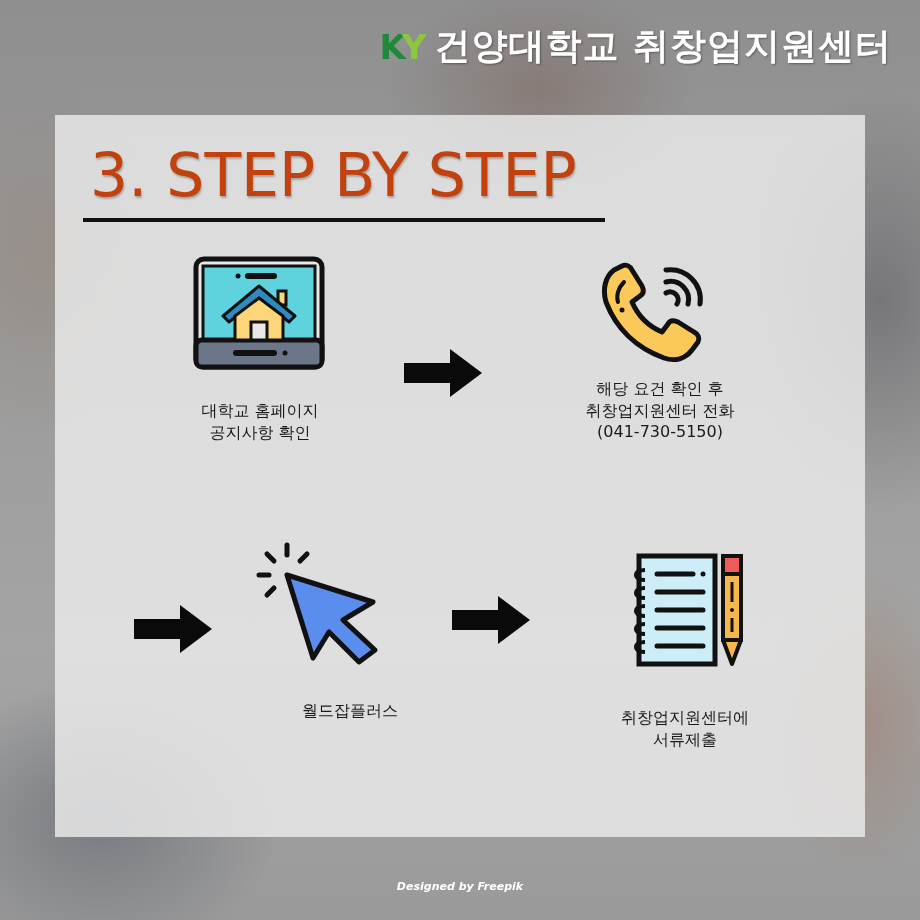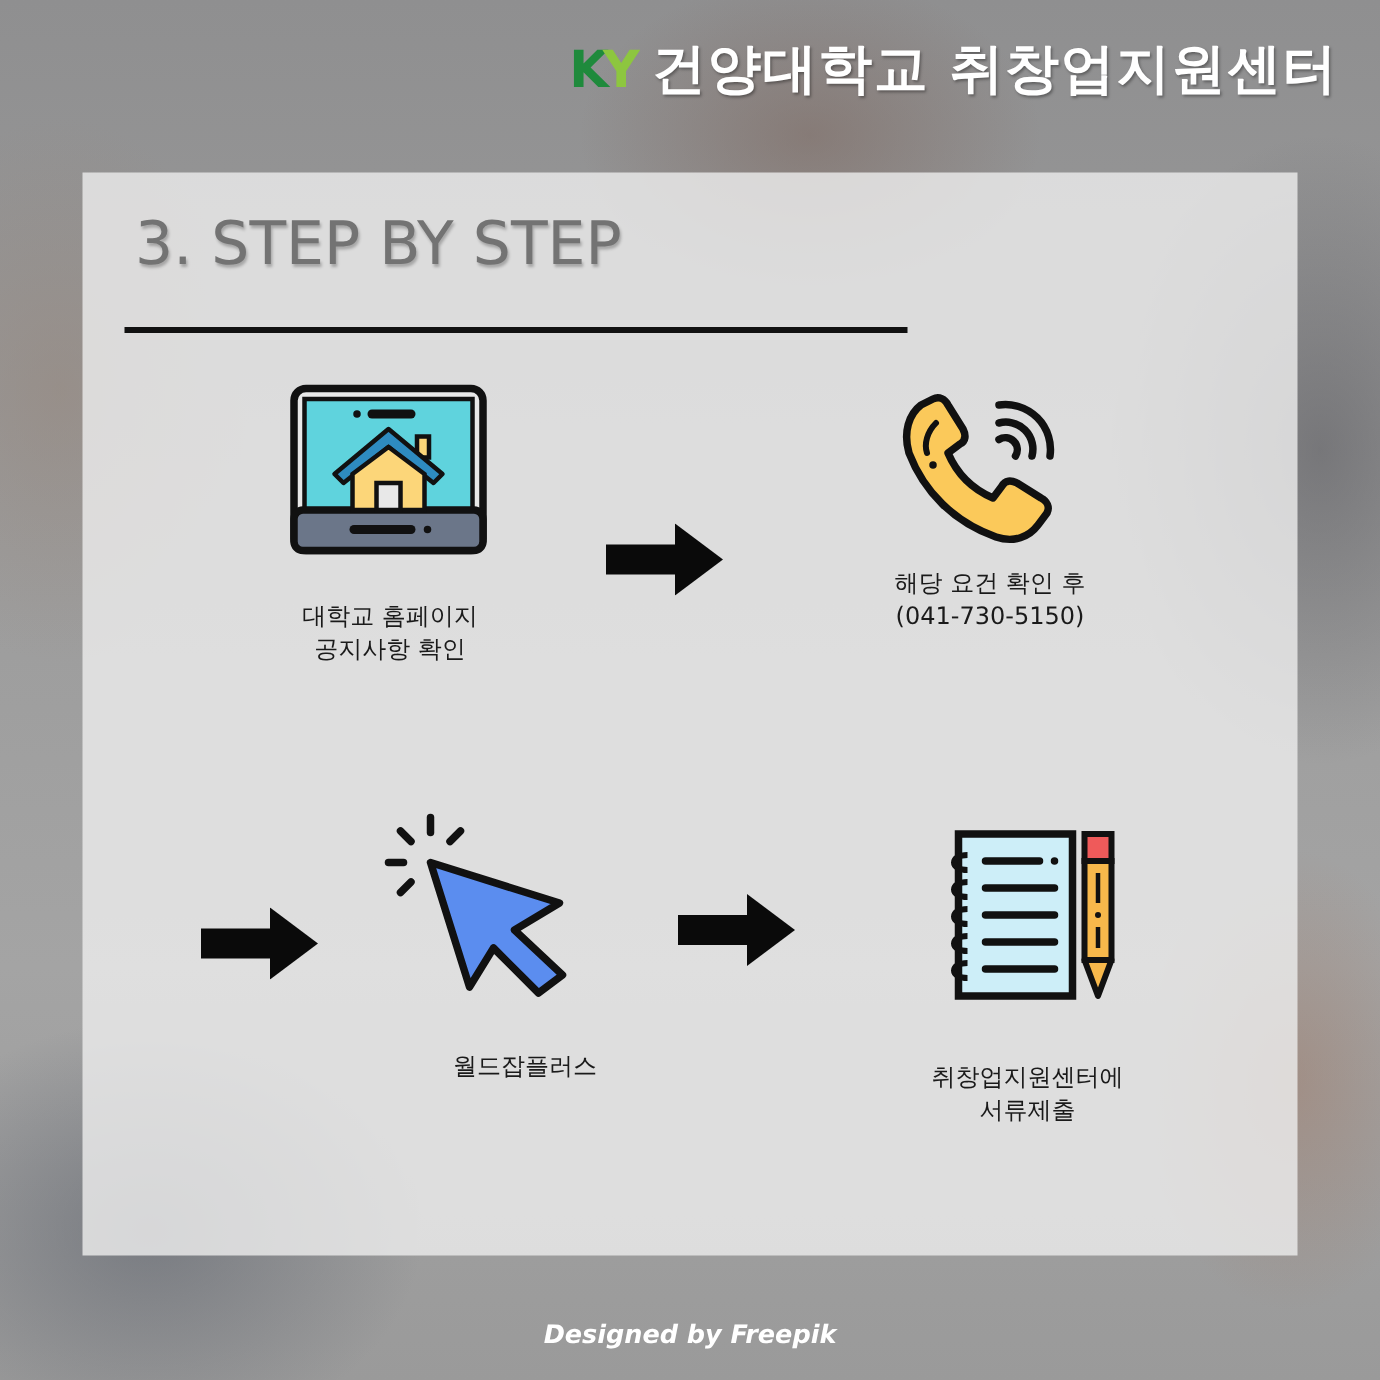--- a/index.html
+++ b/index.html
@@ -15,29 +15,29 @@
       linear-gradient(180deg, #8f8f90 0%, #9c9c9c 40%, #a4a4a4 70%, #9a9a9a 100%);
   }
   .header { position:absolute; top:22px; right:28px; display:flex; align-items:center; gap:12px; }
   .logo { display:flex; align-items:center; font-weight:900; font-size:34px; letter-spacing:-4px; font-family:"DejaVu Sans", sans-serif; }
   .logo .k { color:#1f8a3c; }
   .logo .y { color:#8dc63f; }
   .header-title { color:#fff; font-size:36px; font-weight:bold; letter-spacing:1px;
     text-shadow: 1px 1px 2px rgba(0,0,0,0.35); }
   .panel { position:absolute; left:55px; top:115px; width:810px; height:722px;
     background:rgba(236,236,236,0.82); }
-  .title { position:absolute; left:90px; top:140px; font-size:40px; color:#737373;
+  .title { position:absolute; left:90px; top:140px; font-size:60px; color:#c2410c;
     font-family:"DejaVu Sans", sans-serif; letter-spacing:0px; text-shadow:1px 2px 2px rgba(0,0,0,0.25); }
   .rule { position:absolute; left:83px; top:218px; width:522px; height:4px; background:#111; }
   .step-label { position:absolute; text-align:center; color:#1a1a1a; font-size:16px; line-height:1.35; }
   .step-label div { white-space:nowrap; }
   .icon { position:absolute; }
   .arrow { position:absolute; }
   .credit { position:absolute; left:0; right:0; top:880px; text-align:center; color:#fff;
-    font-size:17px; font-style:italic; font-weight:bold; font-family:"DejaVu Sans", sans-serif; }
+    font-size:11px; font-style:italic; font-weight:bold; font-family:"DejaVu Sans", sans-serif; }
 </style>
 </head>
 <body>
 
 <div class="bg"></div>
 
 <div class="header">
   <div class="logo">
     <span class="k">K</span>
       <span class="y">Y</span>
@@ -78,20 +78,21 @@
   <path d="M66,35 A8,8 0 0 1 77,46" fill="none" stroke="#111" stroke-width="5" stroke-linecap="round"></path>
 </svg>
 
 <div class="step-label" style="left:130px;top:400px;width:260px;">
   <div>대학교 홈페이지</div>
   <div>공지사항 확인</div>
 </div>
 
 <div class="step-label" style="left:510px;top:378px;width:300px;">
   <div>해당 요건 확인 후</div>
+  <div>취창업지원센터 전화</div>
   <div>(041-730-5150)</div>
 </div>
 
 <svg class="arrow" style="left:134px;top:605px" width="78" height="48" viewBox="0 0 78 48">
   <rect x="0" y="14" width="46" height="20" fill="#0a0a0a"></rect>
   <polygon points="46,0 78,24 46,48" fill="#0a0a0a"></polygon>
 </svg>
 
 <svg class="icon" style="left:255px;top:540px" width="130" height="125" viewBox="0 0 130 125">
   <line x1="32" y1="5" x2="32" y2="15" stroke="#111" stroke-width="5" stroke-linecap="round"></line>

